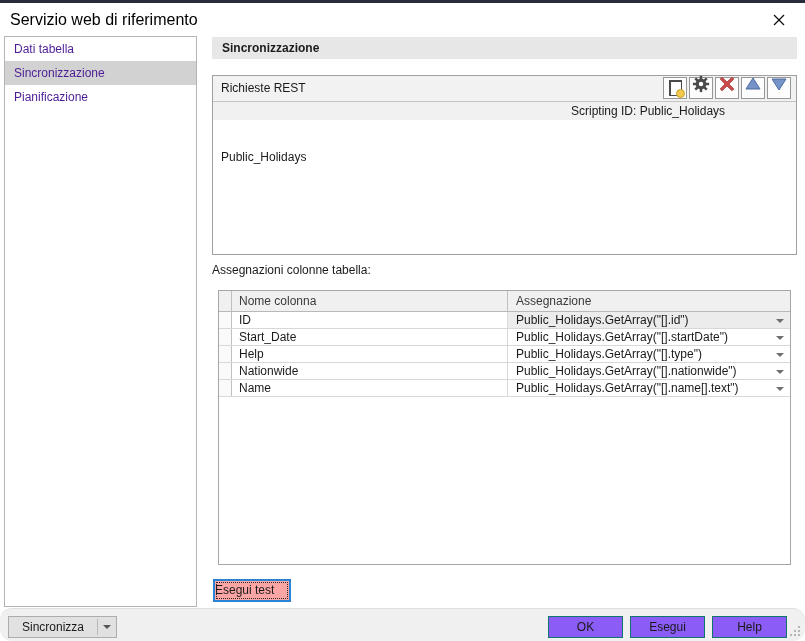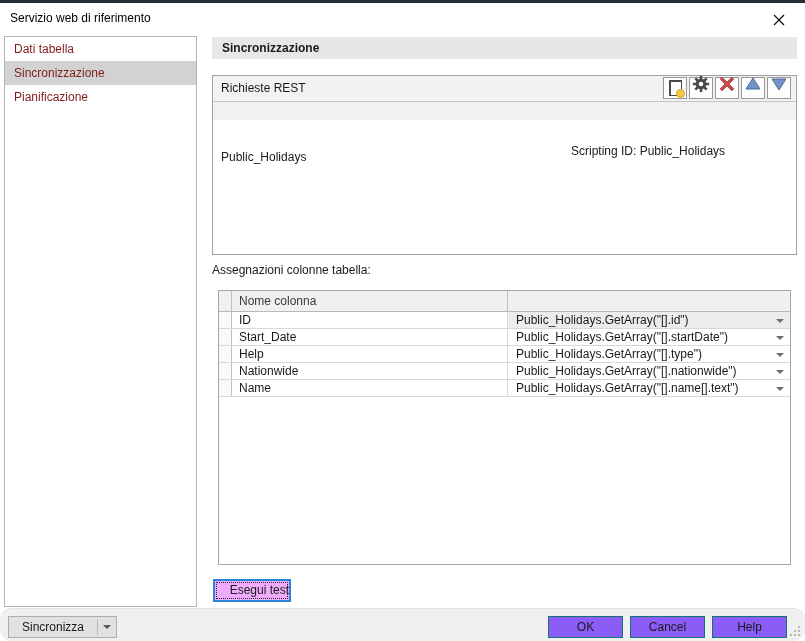--- a/index.html
+++ b/index.html
@@ -8,56 +8,56 @@
     position:relative;
     font-family:"Liberation Sans", sans-serif;
     font-size:12px;
     color:#1a1a1a;
     background:#ffffff;
     overflow:hidden;
   }
   
   .top-strip { position:absolute; left:0; top:0; width:805px; height:3px; background:#262c3c; }
   .titlebar { position:absolute; left:0; top:3px; width:805px; height:30px; background:#ffffff; }
-  .titlebar .title { position:absolute; left:10px; top:8px; font-size:12px; color:#000; }
+  .titlebar .title { position:absolute; left:10px; top:8px; font-size:16px; color:#000; }
   .close-btn { position:absolute; right:16px; top:7px; width:20px; height:20px; display:flex; align-items:center; justify-content:center; cursor:default; }
   
   .sidebar { position:absolute; left:4px; top:36px; width:193px; height:571px; background:#fff; border:1px solid #b4b4b4; }
-  .side-item { height:24px; line-height:24px; padding-left:9px; color:#7f1d1d; }
+  .side-item { height:24px; line-height:24px; padding-left:9px; color:#4c1d95; }
   .side-item.selected { background:#d2d2d2; }
   
   .main-header { position:absolute; left:212px; top:37px; width:585px; height:22px; background:#e7e7e7; line-height:22px; padding-left:10px; font-weight:bold; }
   .rest-panel { position:absolute; left:212px; top:75px; width:585px; height:180px; border:1px solid #a0a0a0; background:#000000; }
   .rest-band { position:relative; height:26px; background:#f2f2f2; border-bottom:1px solid #c3c3c3; line-height:25px; padding-left:8px; }
   .rest-toolbar { position:absolute; right:5px; top:1px; display:flex; gap:2px; }
   .tb-btn { width:24px; height:22px; background:#fdfdfd; border:1px solid #979797; display:flex; align-items:center; justify-content:center; }
   .rest-list { position:relative; height:152px; background:#fff; }
   .rest-row { position:relative; height:18px; line-height:18px; background:#f1f1f1; }
   .rest-row .rname { position:absolute; left:8px;margin-top:46px; }
-  .rest-row .rsid { position:absolute; left:358px;margin-top:40px; }
+  .rest-row .rsid { position:absolute; left:358px; }
   
   .doc-icon { position:relative; width:13px; height:16px; background:#fff; border:1px solid #4a4a4a; border-top:2px solid #4a4a4a; border-left:2px solid #4a4a4a; }
   .doc-icon .dot { position:absolute; right:-4px; bottom:-3px; width:9px; height:9px; border-radius:50%; background:#f2c94c; border:1px solid #c9a227; }
   
   .dd-arrow { width:0; height:0; border-left:4px solid transparent; border-right:4px solid transparent; border-top:4px solid #6e6e6e; }
   
   .assign-label { position:absolute; left:212px; top:262px; height:16px; line-height:16px; }
   .grid { position:absolute; left:218px; top:290px; width:573px; height:275px; border:1px solid #a6a6a6; background:#fff; }
   .grid-header { display:flex; height:21px; background:#f0f0f0; border-bottom:1px solid #b8b8b8; }
   .gh-gutter { width:13px; border-right:1px solid #c0c0c0; }
   .gh-name { width:276px; line-height:20px; padding-left:7px; border-right:1px solid #c0c0c0; color:#3a3a3a; }
   .gh-assign { flex:1; line-height:20px; padding-left:8px; color:#3a3a3a; }
   .grid-row { display:flex; height:17px; border-bottom:1px solid #d8d8d8; }
   .gr-gutter { width:13px; background:#fafafa; border-right:1px solid #c0c0c0; }
   .gr-name { width:276px; line-height:16px; padding-left:7px; border-right:1px solid #d8d8d8; white-space:nowrap; overflow:hidden; }
   .gr-assign { flex:1; position:relative; line-height:16px; padding-left:8px; white-space:nowrap; overflow:hidden; }
   .gr-assign .dd-arrow { position:absolute; right:6px; top:7px; }
   .grid-row.selected .gr-assign { background:#ececec; }
   
-  .esegui { position:absolute; left:213px; top:579px; width:78px; height:23px; background:#f0abfc; border:2px solid #2a83d4; text-align:right; line-height:19px; }
+  .esegui { position:absolute; left:213px; top:579px; width:78px; height:23px; background:#fca5a5; border:2px solid #2a83d4; text-align:left; line-height:19px; }
   .esegui .focus-rect { position:absolute; inset:1px; border:1px dotted #2b2b2b; pointer-events:none; }
   
   .footer { position:absolute; left:0; top:608px; width:805px; height:33px; background:#f0f0f0; border-top:1px solid #e0e0e0;border-radius:12px; }
   .split-btn { position:absolute; left:8px; top:7px; height:22px; display:flex; border:1px solid #adadad; background:#e1e1e1; }
   .split-main { width:88px; text-align:center; line-height:20px; }
   .split-sep { width:1px; background:#b9b9b9; margin:2px 0; }
   .split-arrow { width:18px; display:flex; align-items:center; justify-content:center; }
   .split-arrow .dd-arrow { border-top-color:#555; }
   .btn { position:absolute; top:7px; width:75px; height:22px; background:#8b5cf6; border:1px solid #0f766e; text-align:center; line-height:20px; }
   .btn-ok { left:548px; } .btn-cancel { left:630px; } .btn-help { left:712px; }
@@ -140,20 +140,21 @@
     </div>
   </div>
 </div>
 
 <div class="assign-label">Assegnazioni colonne tabella:</div>
 
 <div class="grid">
   <div class="grid-header">
     <div class="gh-gutter"></div>
     <div class="gh-name">Nome colonna</div>
+    <div class="gh-assign">Assegnazione</div>
   </div>
 
   <div class="grid-row selected">
     <div class="gr-gutter"></div>
     <div class="gr-name">ID</div>
     <div class="gr-assign">
       <span>Public_Holidays.GetArray("[].id")</span>
       <span class="dd-arrow"></span>
     </div>
   </div>
@@ -198,16 +199,16 @@
 
 <div class="footer">
   <div class="split-btn">
     <div class="split-main">Sincronizza</div>
     <div class="split-sep"></div>
     <div class="split-arrow">
       <span class="dd-arrow"></span>
     </div>
   </div>
   <div class="btn btn-ok">OK</div>
-  <div class="btn btn-cancel">Cancel</div>
+  <div class="btn btn-cancel">Esegui</div>
   <div class="btn btn-help">Help</div>
   <div class="grip"></div>
 </div>
 
 </body></html>

